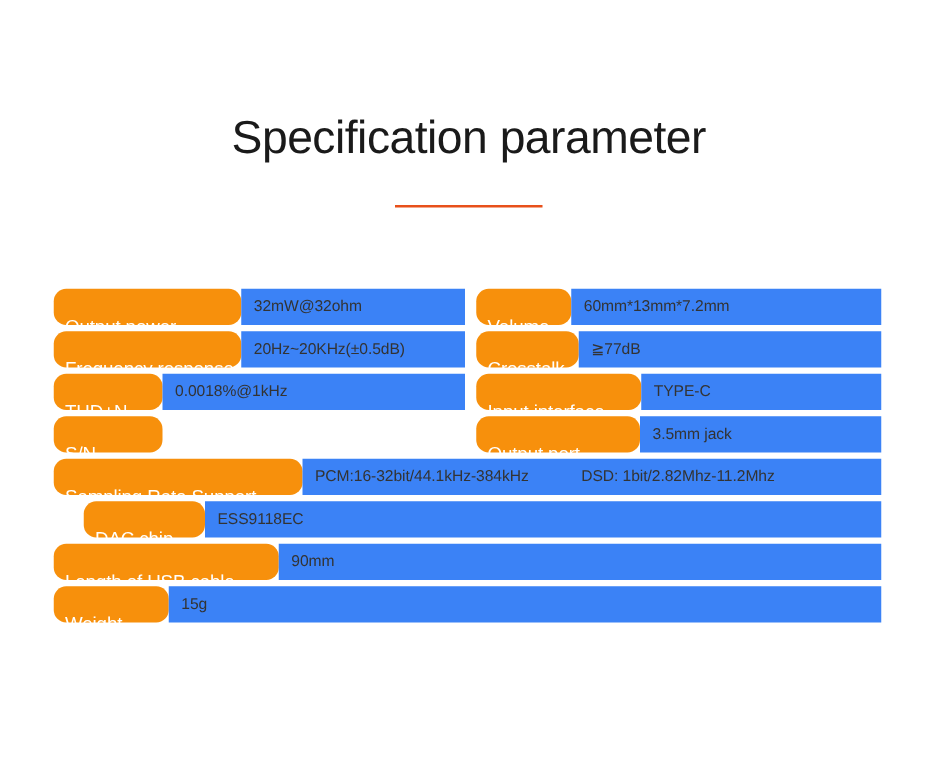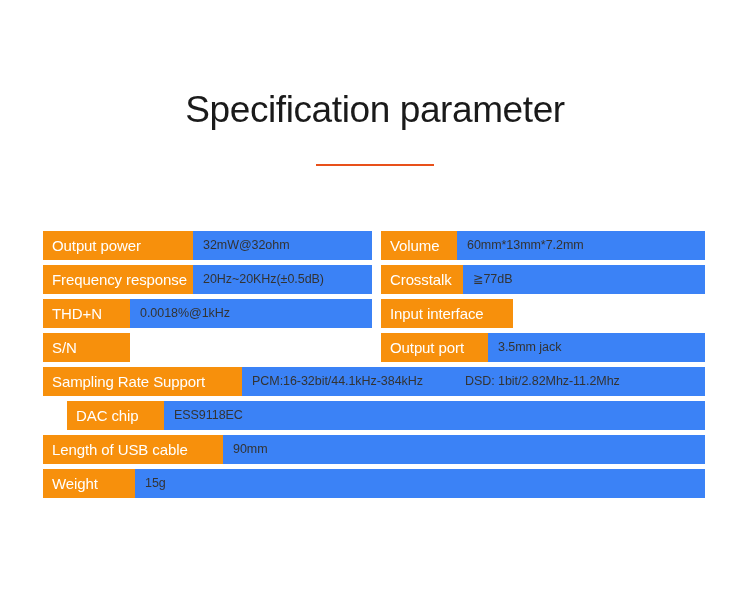--- a/index.html
+++ b/index.html
@@ -85,24 +85,25 @@
     width: 662px;
     flex: 0 0 662px;
   }
 
   .cell-label {
     background: #f7900c;
     color: #ffffff;
     font-size: 15px;
     font-weight: 400;
     line-height: 29px;
-    padding: 0 9px 0 9px;
+    padding: 16px 9px 0 9px;
     white-space: nowrap;
     flex: 0 0 auto;
     letter-spacing: -0.1px;
+    border-radius: 10px;
   }
   .cell-value {
     background: #3b82f6;
     color: #333333;
     font-size: 12.5px;
     line-height: 29px;
     padding: 0 8px 0 10px;
     white-space: nowrap;
     flex: 1 1 auto;
     overflow: hidden;
@@ -114,21 +115,21 @@
   }
 
   
   .lw-output-power    { width: 150px; box-sizing: border-box; }
   .lw-freq            { width: 150px; box-sizing: border-box; }
   .lw-thdn            { width: 87px;  box-sizing: border-box; }
   .lw-sn              { width: 87px;  box-sizing: border-box; }
   .lw-volume          { width: 76px;  box-sizing: border-box; }
   .lw-crosstalk       { width: 82px;  box-sizing: border-box; }
   .lw-input-interface { width: 132px; box-sizing: border-box; }
-  .lw-output-port     { width: 107px; box-sizing: border-box; }
+  .lw-output-port     { width: 131px; box-sizing: border-box; }
   .lw-sampling        { width: 199px; box-sizing: border-box; }
   .lw-dac             { width: 97px;  box-sizing: border-box; margin-left: 24px; }
   .lw-usb             { width: 180px; box-sizing: border-box; }
   .lw-weight          { width: 92px;  box-sizing: border-box; }
 </style>
 </head>
 <body>
 
 <div class="page">
 
@@ -164,20 +165,21 @@
     </div>
 
     <div class="spec-row">
       <div class="cell half-left">
         <div class="cell-label lw-thdn">THD+N</div>
         <div class="cell-value">0.0018%@1kHz</div>
       </div>
       <div class="cell gap"></div>
       <div class="cell half-right">
         <div class="cell-label lw-input-interface">Input interface</div>
+        <div class="cell-value">TYPE-C</div>
       </div>
     </div>
 
     <div class="spec-row">
       <div class="cell half-left">
         <div class="cell-label lw-sn">S/N</div>
       </div>
       <div class="cell gap"></div>
       <div class="cell half-right">
         <div class="cell-label lw-output-port">Output port</div>

